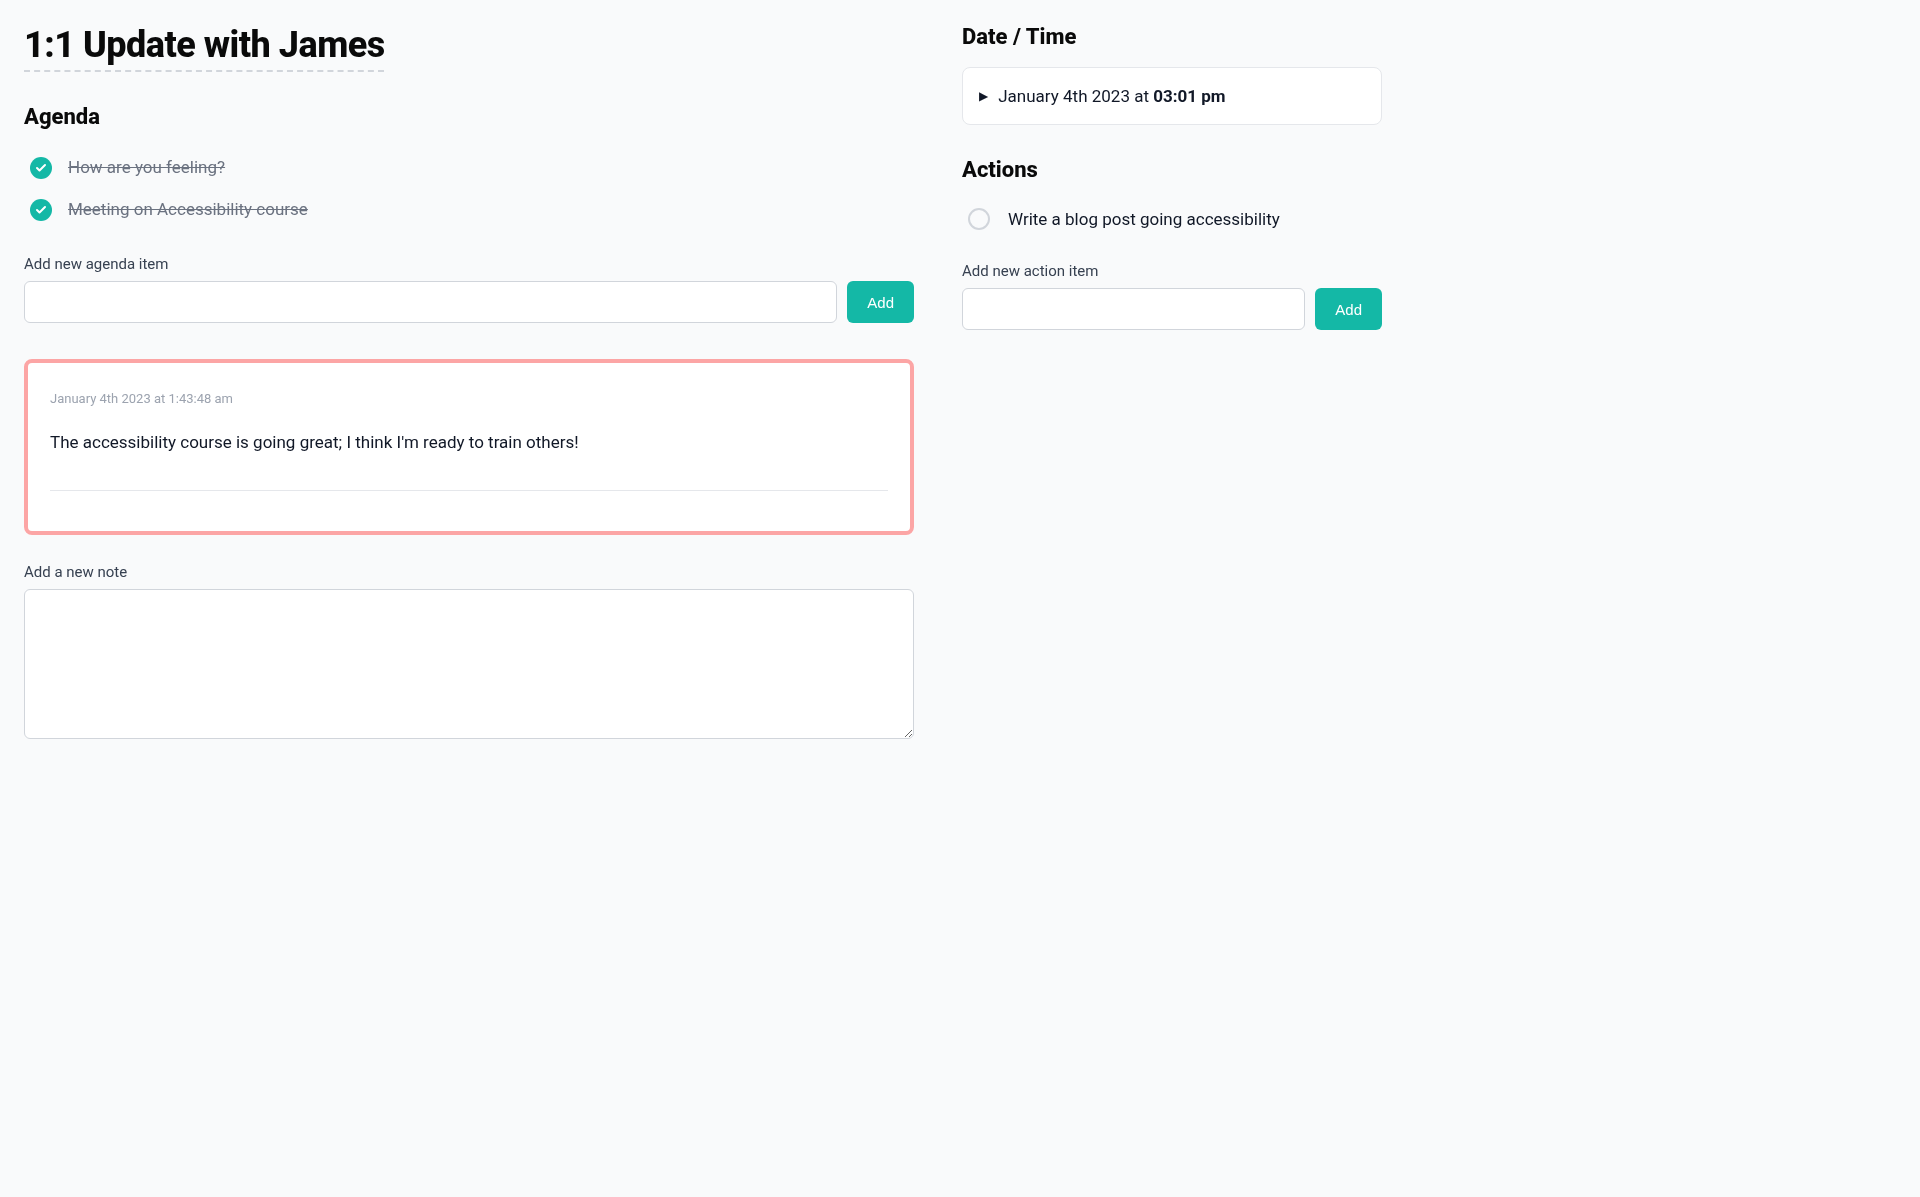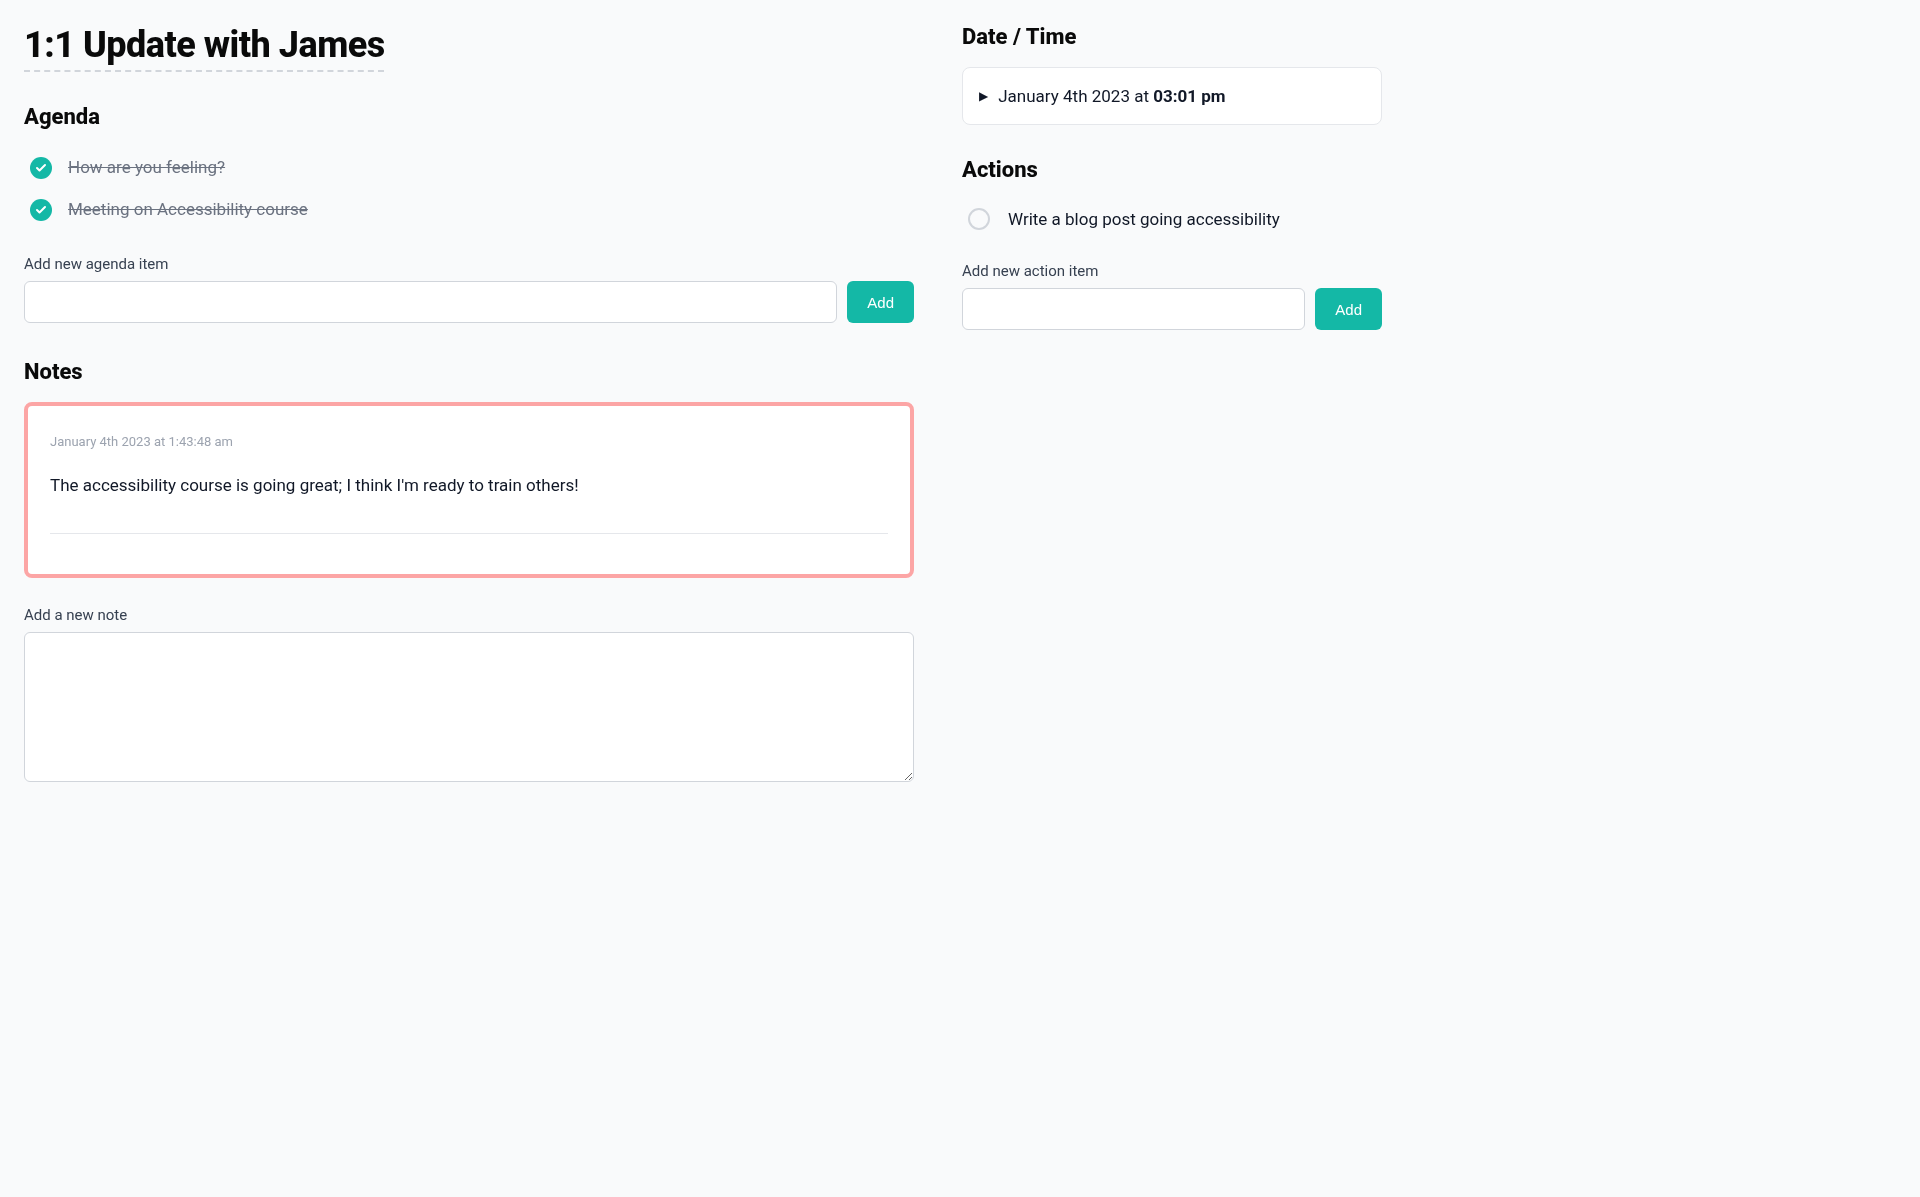--- a/index.html
+++ b/index.html
@@ -230,21 +230,20 @@
           <span class="item-text completed">Meeting on Accessibility course</span>
         </li>
       </ul>
 
     <label class="form-label">Add new agenda item</label>
     <div class="input-row">
       <input type="text" class="text-input" style="">
       <button class="add-btn">Add</button>
     </div>
 
-    <h2>Notes</h2>
     <div id="notes-container">
         <div class="note-card">
           <div class="note-timestamp">January 4th 2023 at 1:43:48 am</div>
           <div class="note-body">
             <p>The accessibility course is going great; I think I'm ready to train others!</p>
           </div>
           <div class="note-divider"></div>
         </div>
       </div>
 

